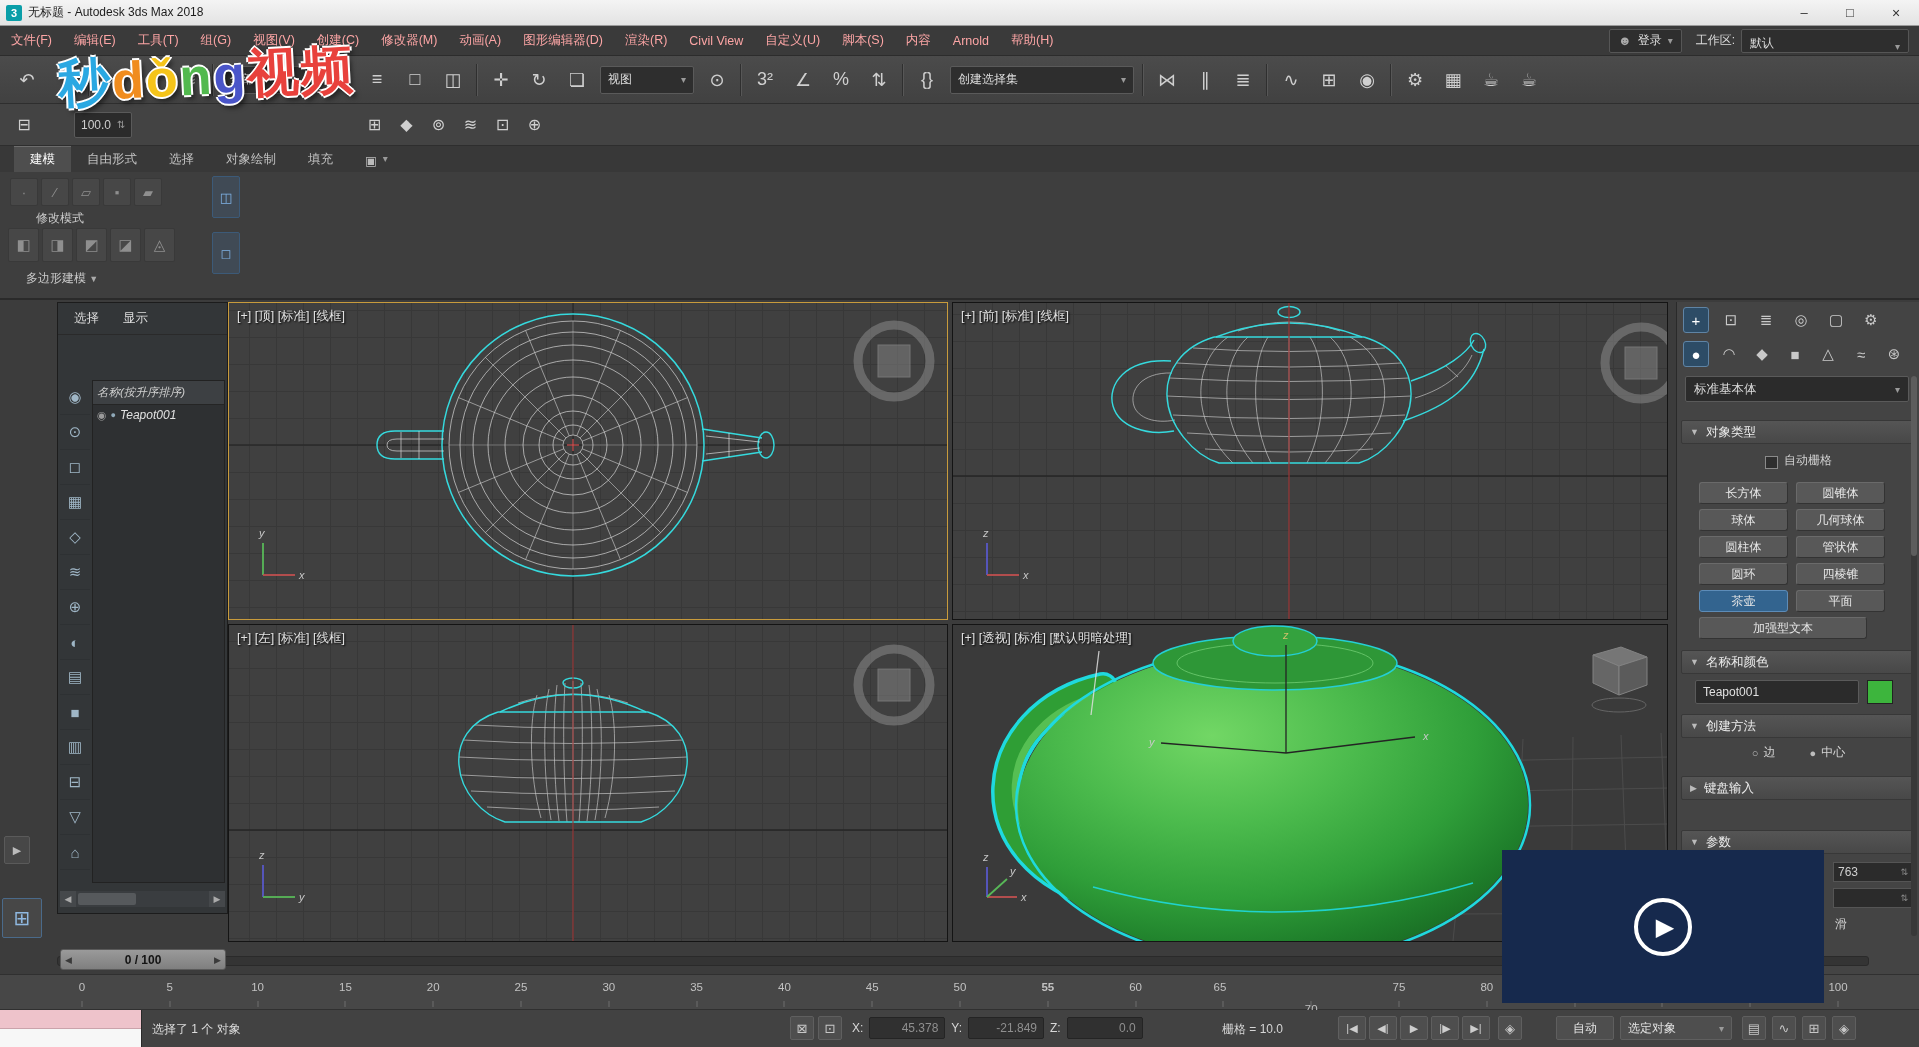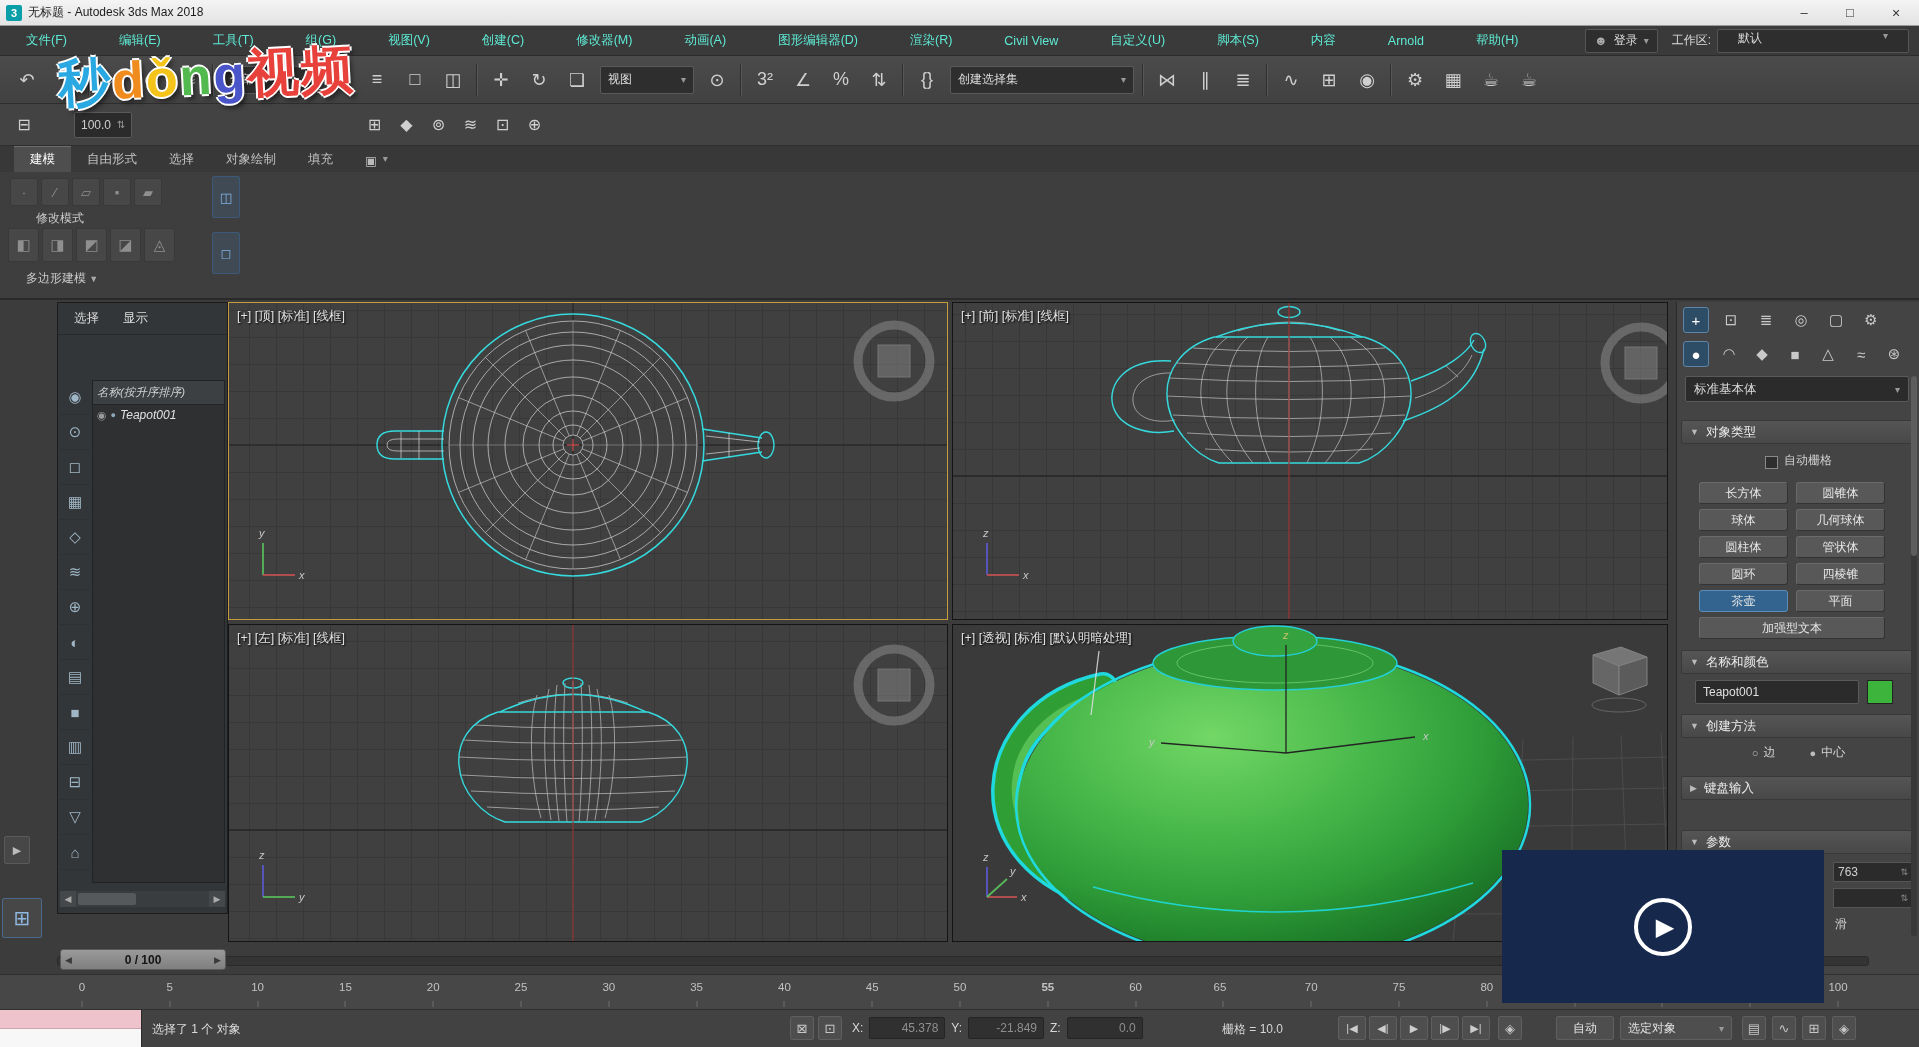--- a/index.html
+++ b/index.html
@@ -15,27 +15,27 @@
              font-size:11px;display:flex;align-items:center;justify-content:center;border-radius:2px;}
   #win-title{font-size:12px;}
   #win-controls{margin-left:auto;display:flex;height:100%;}
   .win-btn{width:46px;height:100%;display:flex;align-items:center;justify-content:center;color:#333;font-size:13px;}
   .win-btn:last-child{font-size:14px;}
 
   
   #menubar{left:0;top:26px;width:1919px;height:30px;background:#3a3a3a;display:flex;align-items:center;
            border-bottom:1px solid #2c2c2c;box-sizing:border-box;}
   #menu-items{display:flex;height:100%;}
-  .menu-item{padding:0 26px;display:flex;align-items:center;color:#5eead4;font-size:12.5px;white-space:nowrap;}
+  .menu-item{padding:0 11px;display:flex;align-items:center;color:#fca5a5;font-size:12.5px;white-space:nowrap;}
   #login-box{margin-left:auto;display:flex;align-items:center;gap:6px;background:#2e2e2e;border:1px solid #565656;
              border-radius:2px;height:22px;padding:0 8px;margin-right:14px;}
   #login-box .person{color:#aaa;font-size:13px;}
   #workspace{display:flex;align-items:center;gap:6px;margin-right:10px;}
   #workspace-dd{background:#2e2e2e;border:1px solid #565656;border-radius:2px;height:22px;display:flex;
-                align-items:flex-start;gap:14px;padding:0 20px;min-width:150px;justify-content:space-between;}
+                align-items:flex-end;gap:14px;padding:0 8px;min-width:150px;justify-content:space-between;}
   .dd-arrow{color:#9a9a9a;font-size:10px;}
 
   
   #toolbar1{left:0;top:56px;width:1919px;height:48px;background:linear-gradient(#4b4b4b,#414141);
             display:flex;align-items:center;padding-left:8px;box-sizing:border-box;border-bottom:1px solid #2e2e2e;}
   #toolbar2{left:0;top:104px;width:1919px;height:42px;background:#434343;display:flex;align-items:center;
             padding-left:8px;box-sizing:border-box;border-bottom:1px solid #2e2e2e;}
   .tb-btn{width:38px;height:38px;display:flex;align-items:center;justify-content:center;color:#cfcfcf;
           font-size:18px;border-radius:3px;flex:0 0 auto;}
   #toolbar2 .tb-btn{width:32px;height:32px;font-size:16px;}
@@ -117,21 +117,21 @@
            border:1px solid #383838;border-radius:2px;display:flex;align-items:center;gap:7px;padding:0 8px;
            box-sizing:border-box;color:#ececec;font-size:12.5px;}
   .rollout .arr{font-size:9px;color:#bbb;}
   #ro-objtype{top:118px;} #ro-namecolor{top:348px;} #ro-method{top:412px;} #ro-keyboard{top:474px;} #ro-params{top:528px;}
   #autogrid-row{position:absolute;left:0;top:150px;width:243px;display:flex;align-items:flex-end;justify-content:center;gap:6px;color:#cfcfcf;}
   .cb{width:11px;height:11px;border:1px solid #8a8a8a;background:#2e2e2e;display:inline-block;}
   #obj-buttons{position:absolute;left:22px;top:180px;width:200px;display:flex;flex-wrap:wrap;gap:5px 8px;}
   .obj-btn{width:89px;height:22px;background:#585858;border:1px solid #6a6a6a;border-bottom-color:#333;border-right-color:#333;
            border-radius:3px;color:#e6e6e6;font-size:12px;display:flex;align-items:center;justify-content:center;box-sizing:border-box;}
   .obj-btn.selected{background:#33648f;border-color:#5d8cb8;}
-  .obj-btn.wide{width:186px;}
+  .obj-btn.wide{width:168px;}
   #name-field{position:absolute;left:18px;top:378px;width:164px;height:24px;background:#2b2b2b;border:1px solid #5a5a5a;
               border-radius:2px;display:flex;align-items:center;padding:0 7px;box-sizing:border-box;color:#e0e0e0;}
   #color-swatch{position:absolute;left:190px;top:378px;width:26px;height:24px;background:#3db53d;border:1px solid #222;box-sizing:border-box;}
   #method-row{position:absolute;left:0;top:442px;width:243px;display:flex;justify-content:center;gap:34px;color:#d5d5d5;}
   .radio{display:flex;align-items:center;gap:5px;}
   .radio .rg{font-size:11px;color:#bdbdbd;}
   #param-stub1{position:absolute;left:156px;top:560px;width:80px;height:20px;background:#2b2b2b;border:1px solid #555;
                display:flex;align-items:center;justify-content:space-between;padding:0 4px;box-sizing:border-box;color:#cfcfcf;}
   #param-stub1 .spin, #param-stub2 .spin{font-size:9px;color:#888;}
   #param-stub2{position:absolute;left:156px;top:586px;width:80px;height:20px;background:#2b2b2b;border:1px solid #555;
@@ -733,21 +733,21 @@
       <span class="tick" style="left: 872.2px;">45</span>
       <span class="tickline" style="left: 872.2px;"></span>
       <span class="tick" style="left: 960px;">50</span>
       <span class="tickline" style="left: 960px;"></span>
       <span class="tick" style="left: 1047.8px; font-weight: bold;">55</span>
       <span class="tickline" style="left: 1047.8px;"></span>
       <span class="tick" style="left: 1135.6px;">60</span>
       <span class="tickline" style="left: 1135.6px;"></span>
       <span class="tick" style="left: 1220px;">65</span>
       <span class="tickline" style="left: 1223.4px;"></span>
-      <span class="tick" style="left: 1311.2px;">70</span>
+      <span class="tick" style="left: 1311.2px; margin-top: 22px;">70</span>
       <span class="tickline" style="left: 1311.2px;"></span>
       <span class="tick" style="left: 1399px;">75</span>
       <span class="tickline" style="left: 1399px;"></span>
       <span class="tick" style="left: 1486.8px;">80</span>
       <span class="tickline" style="left: 1486.8px;"></span>
       <span class="tick" style="left: 1574.6px;">85</span>
       <span class="tickline" style="left: 1574.6px;"></span>
       <span class="tick" style="left: 1662.4px;">90</span>
       <span class="tickline" style="left: 1662.4px;"></span>
       <span class="tick" style="left: 1750.2px;">95</span>

